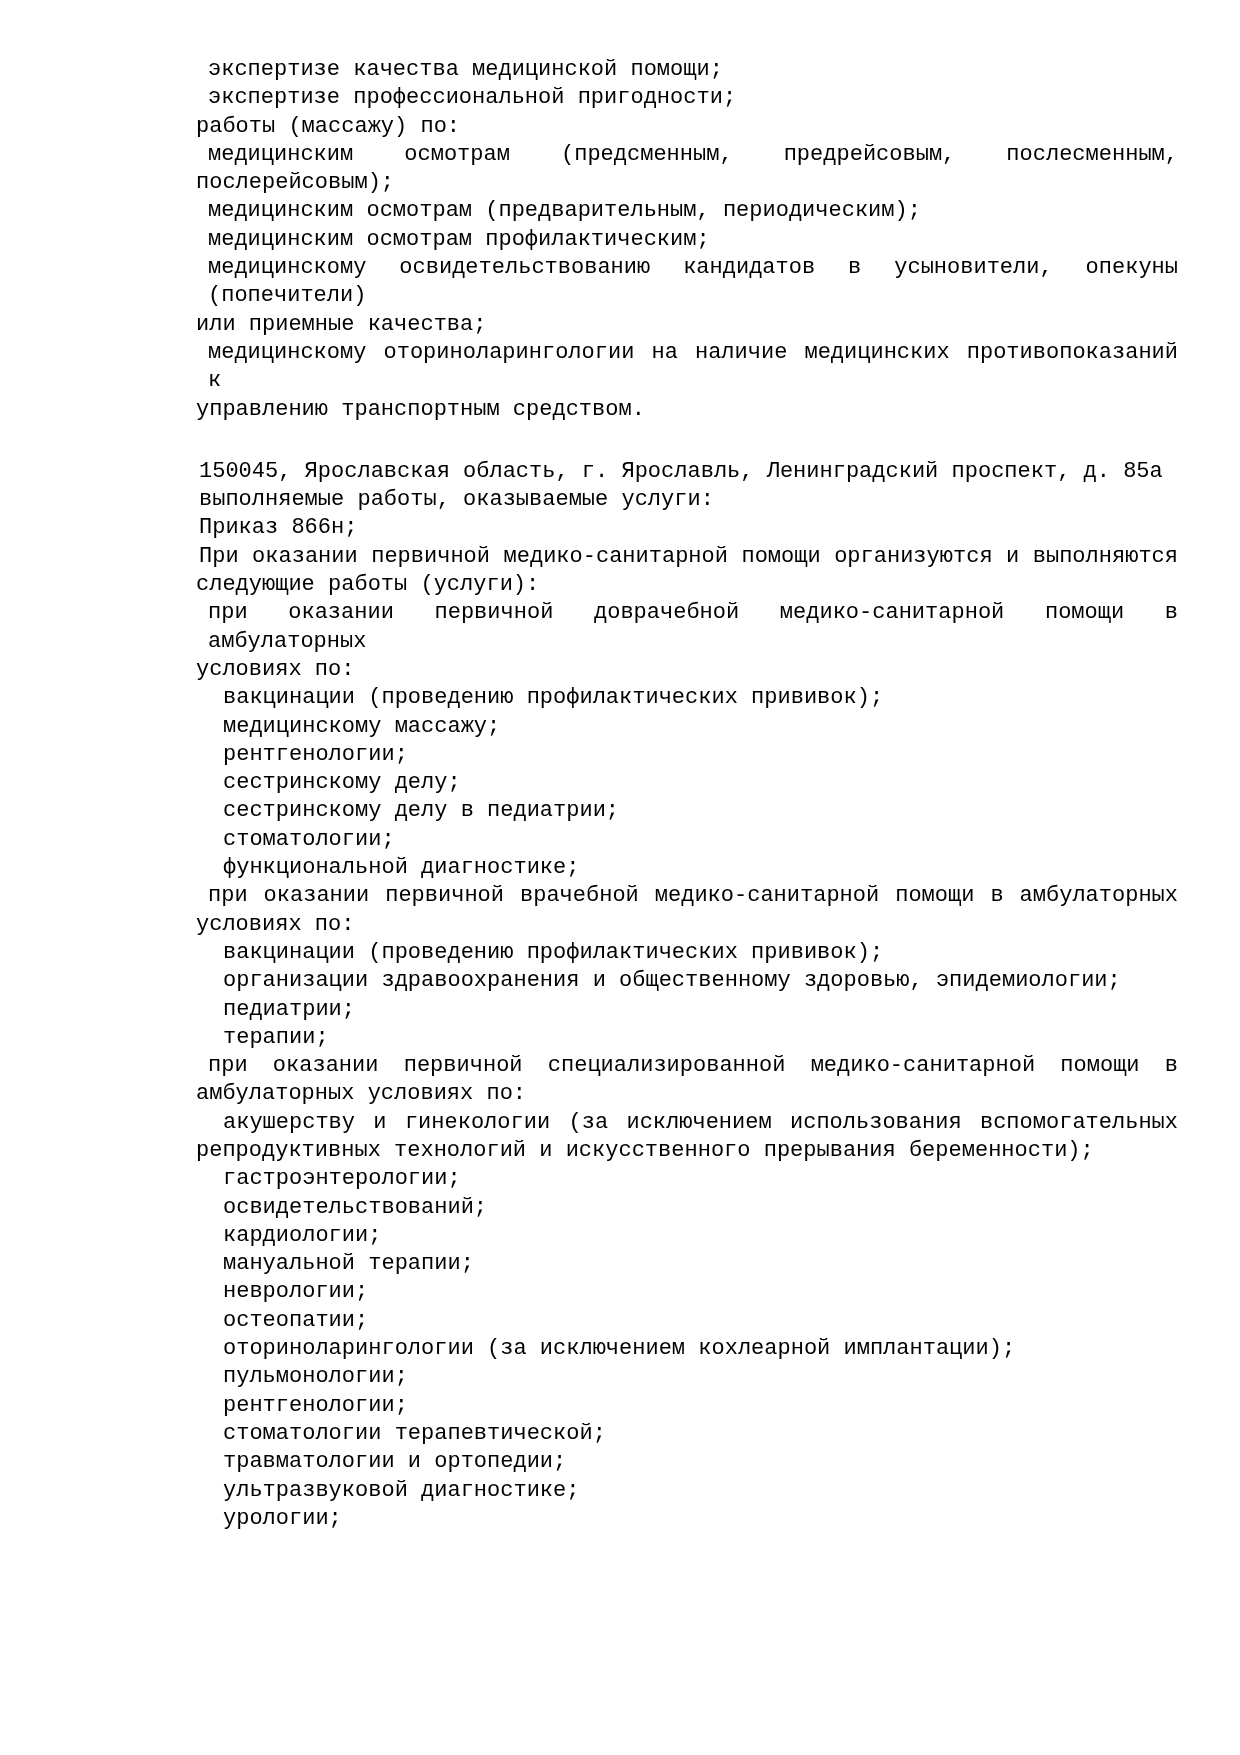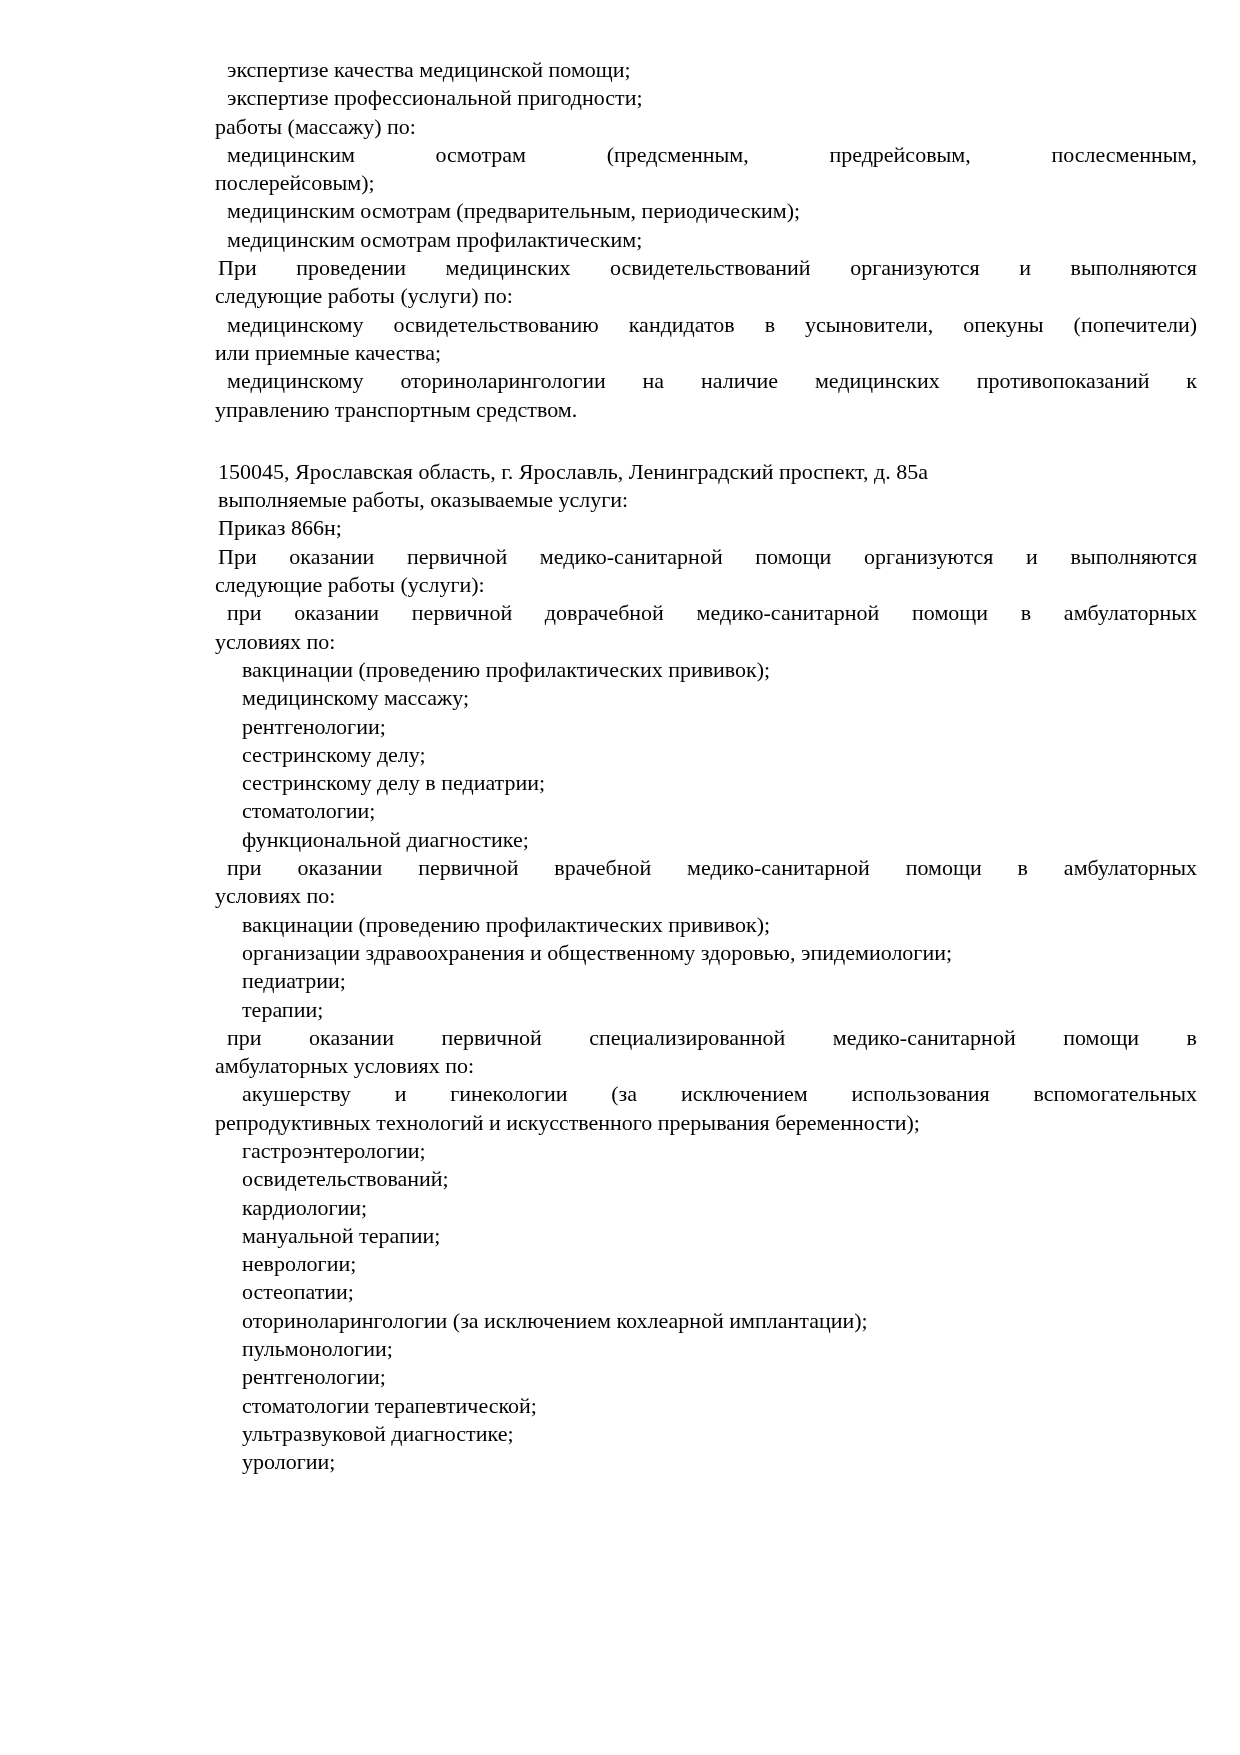--- a/index.html
+++ b/index.html
@@ -12,23 +12,24 @@
     height: 1755px;
     position: relative;
     overflow: hidden;
     font-family: "Liberation Serif", "DejaVu Serif", serif;
     font-size: 22px;
     line-height: 28.3px;
     color: #000000;
   }
   .page {
     position: absolute;
-    left: 215px;
+    left: 196px;
     top: 56px;
     width: 982px;
+    font-family: Liberation Mono, monospace;
   }
   .para {
     margin: 0;
     padding: 0;
   }
   .line {
     display: block;
     text-align: justify;
     text-align-last: justify;
   }
@@ -58,24 +59,20 @@
     </p>
     <p class="para l1">
       <span class="line first">медицинским осмотрам (предсменным, предрейсовым, послесменным,</span>
       <span class="line last">послерейсовым);</span>
     </p>
     <p class="para l1">
       <span class="line first last">медицинским осмотрам (предварительным, периодическим);</span>
     </p>
     <p class="para l1">
       <span class="line first last">медицинским осмотрам профилактическим;</span>
-    </p>
-    <p class="para l0">
-      <span class="line first">При проведении медицинских освидетельствований организуются и выполняются</span>
-      <span class="line last">следующие работы (услуги) по:</span>
     </p>
     <p class="para l1">
       <span class="line first">медицинскому освидетельствованию кандидатов в усыновители, опекуны (попечители)</span>
       <span class="line last">или приемные качества;</span>
     </p>
     <p class="para l1">
       <span class="line first">медицинскому оториноларингологии на наличие медицинских противопоказаний к</span>
       <span class="line last">управлению транспортным средством.</span>
     </p>
     <div class="spacer"></div>
@@ -165,18 +162,21 @@
     <p class="para l2">
       <span class="line first last">пульмонологии;</span>
     </p>
     <p class="para l2">
       <span class="line first last">рентгенологии;</span>
     </p>
     <p class="para l2">
       <span class="line first last">стоматологии терапевтической;</span>
     </p>
     <p class="para l2">
+      <span class="line first last">травматологии и ортопедии;</span>
+    </p>
+    <p class="para l2">
       <span class="line first last">ультразвуковой диагностике;</span>
     </p>
     <p class="para l2">
       <span class="line first last">урологии;</span>
     </p>
   </main>
 
 </body></html>

